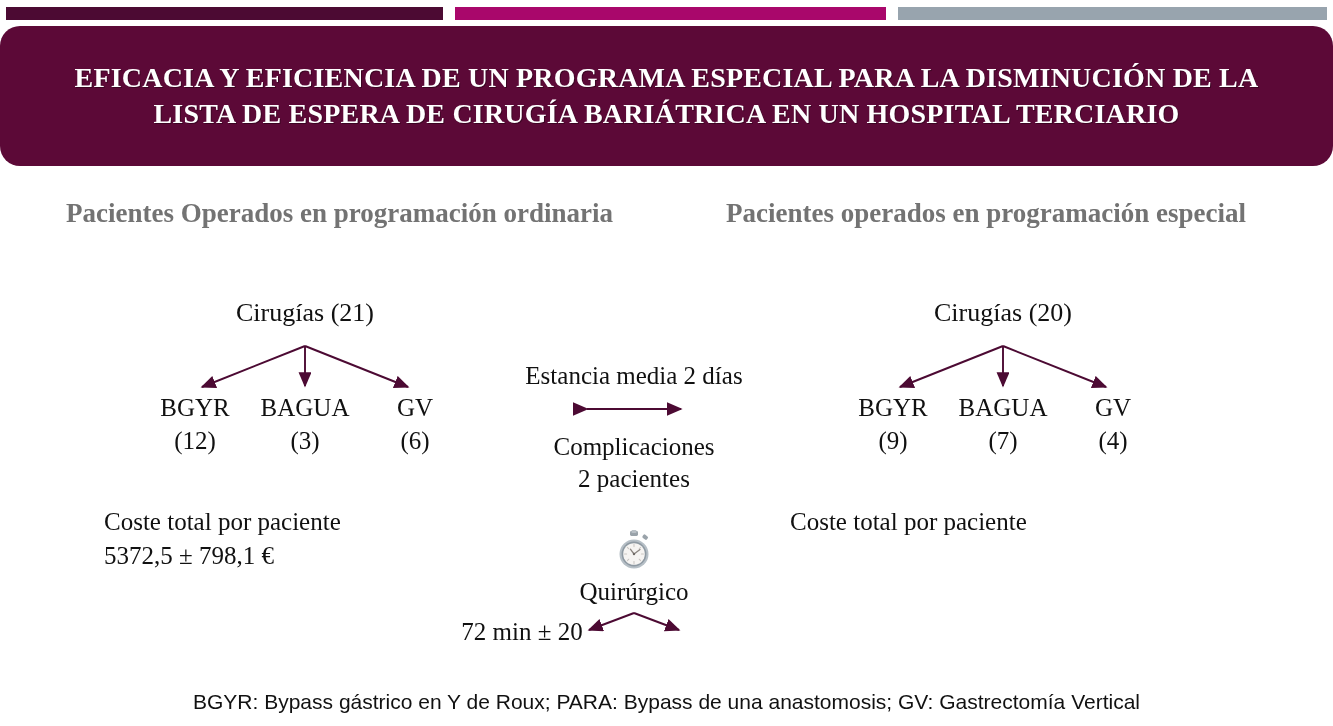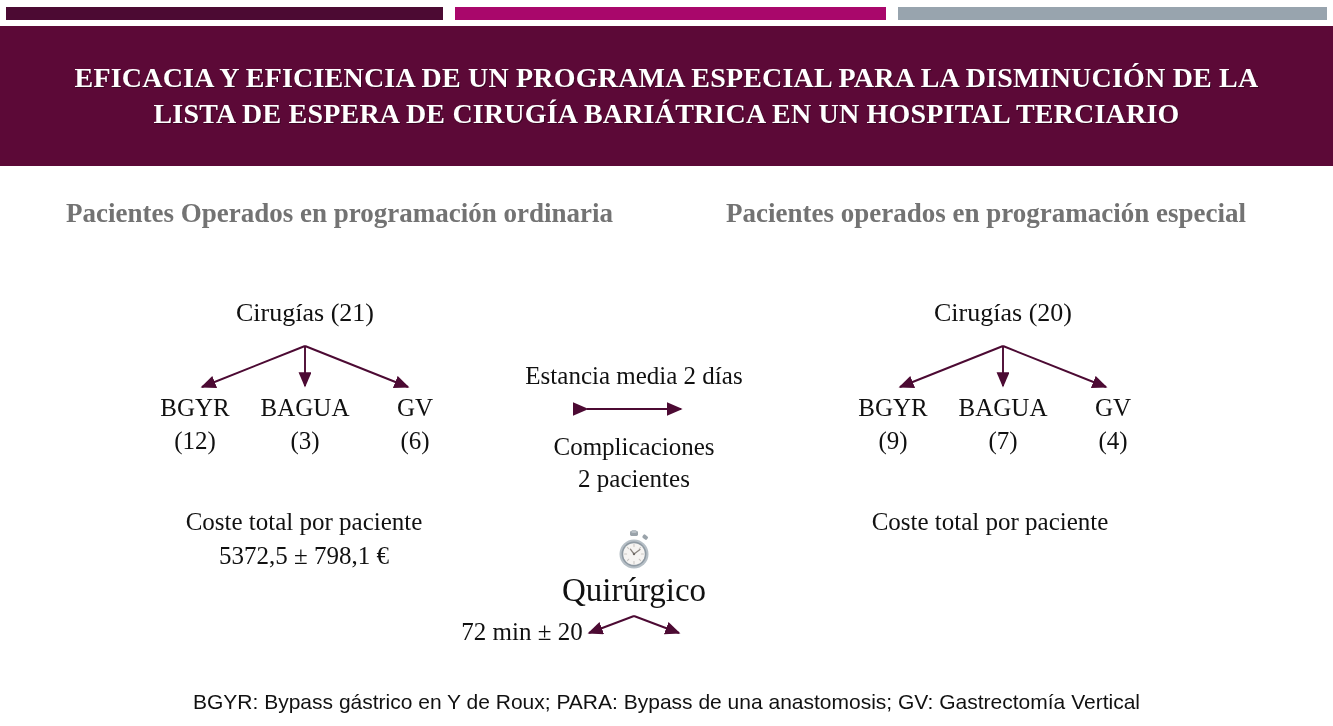--- a/index.html
+++ b/index.html
@@ -37,20 +37,21 @@
   .title-band {
     position: absolute;
     top: 26px;
     left: 0;
     width: 1333px;
     height: 140px;
     background: #5c0937;
     display: flex;
     align-items: center;
     justify-content: center;
+    border-radius: 20px;
   }
   .title-text {
     width: 1250px;
     text-align: center;
     color: #ffffff;
     font-weight: bold;
     font-size: 28px;
     line-height: 1.28;
     letter-spacing: 0.2px;
     text-shadow: 1px 1px 0 rgba(0,0,0,0.35);
@@ -100,39 +101,38 @@
     line-height: 1.3;
   }
   .leaf .lname { display: block; }
   .leaf .lval  { display: block; }
 
   
   .cost {
     position: absolute;
     top: 505px;
     width: 400px;
-    text-align: center;
     font-size: 25px;
     line-height: 1.35;
   }
   .cost.left  { left: 104px; }
   .cost.right { left: 790px; }
 
   
   .center-col {
     position: absolute;
     left: 467px;
     top: 360px;
     width: 334px;
     text-align: center;
   }
   .c-line { font-size: 25px; line-height: 1.3; }
   .c-arrow { margin: 6px 0 8px 0; }
   .stopwatch-wrap { margin-top: 34px; height: 40px; }
-  .c-quir { font-size: 33px; margin-top: 2px; }
+  .c-quir { font-size: 25px; margin-top: 8px; }
   .c-split { margin-top: 2px; }
   .c-minrow {
     position: absolute;
     left: -40px;
     top: 258px;
     width: 414px;
     display: flex;
     justify-content: space-between;
     font-size: 25px;
   }

